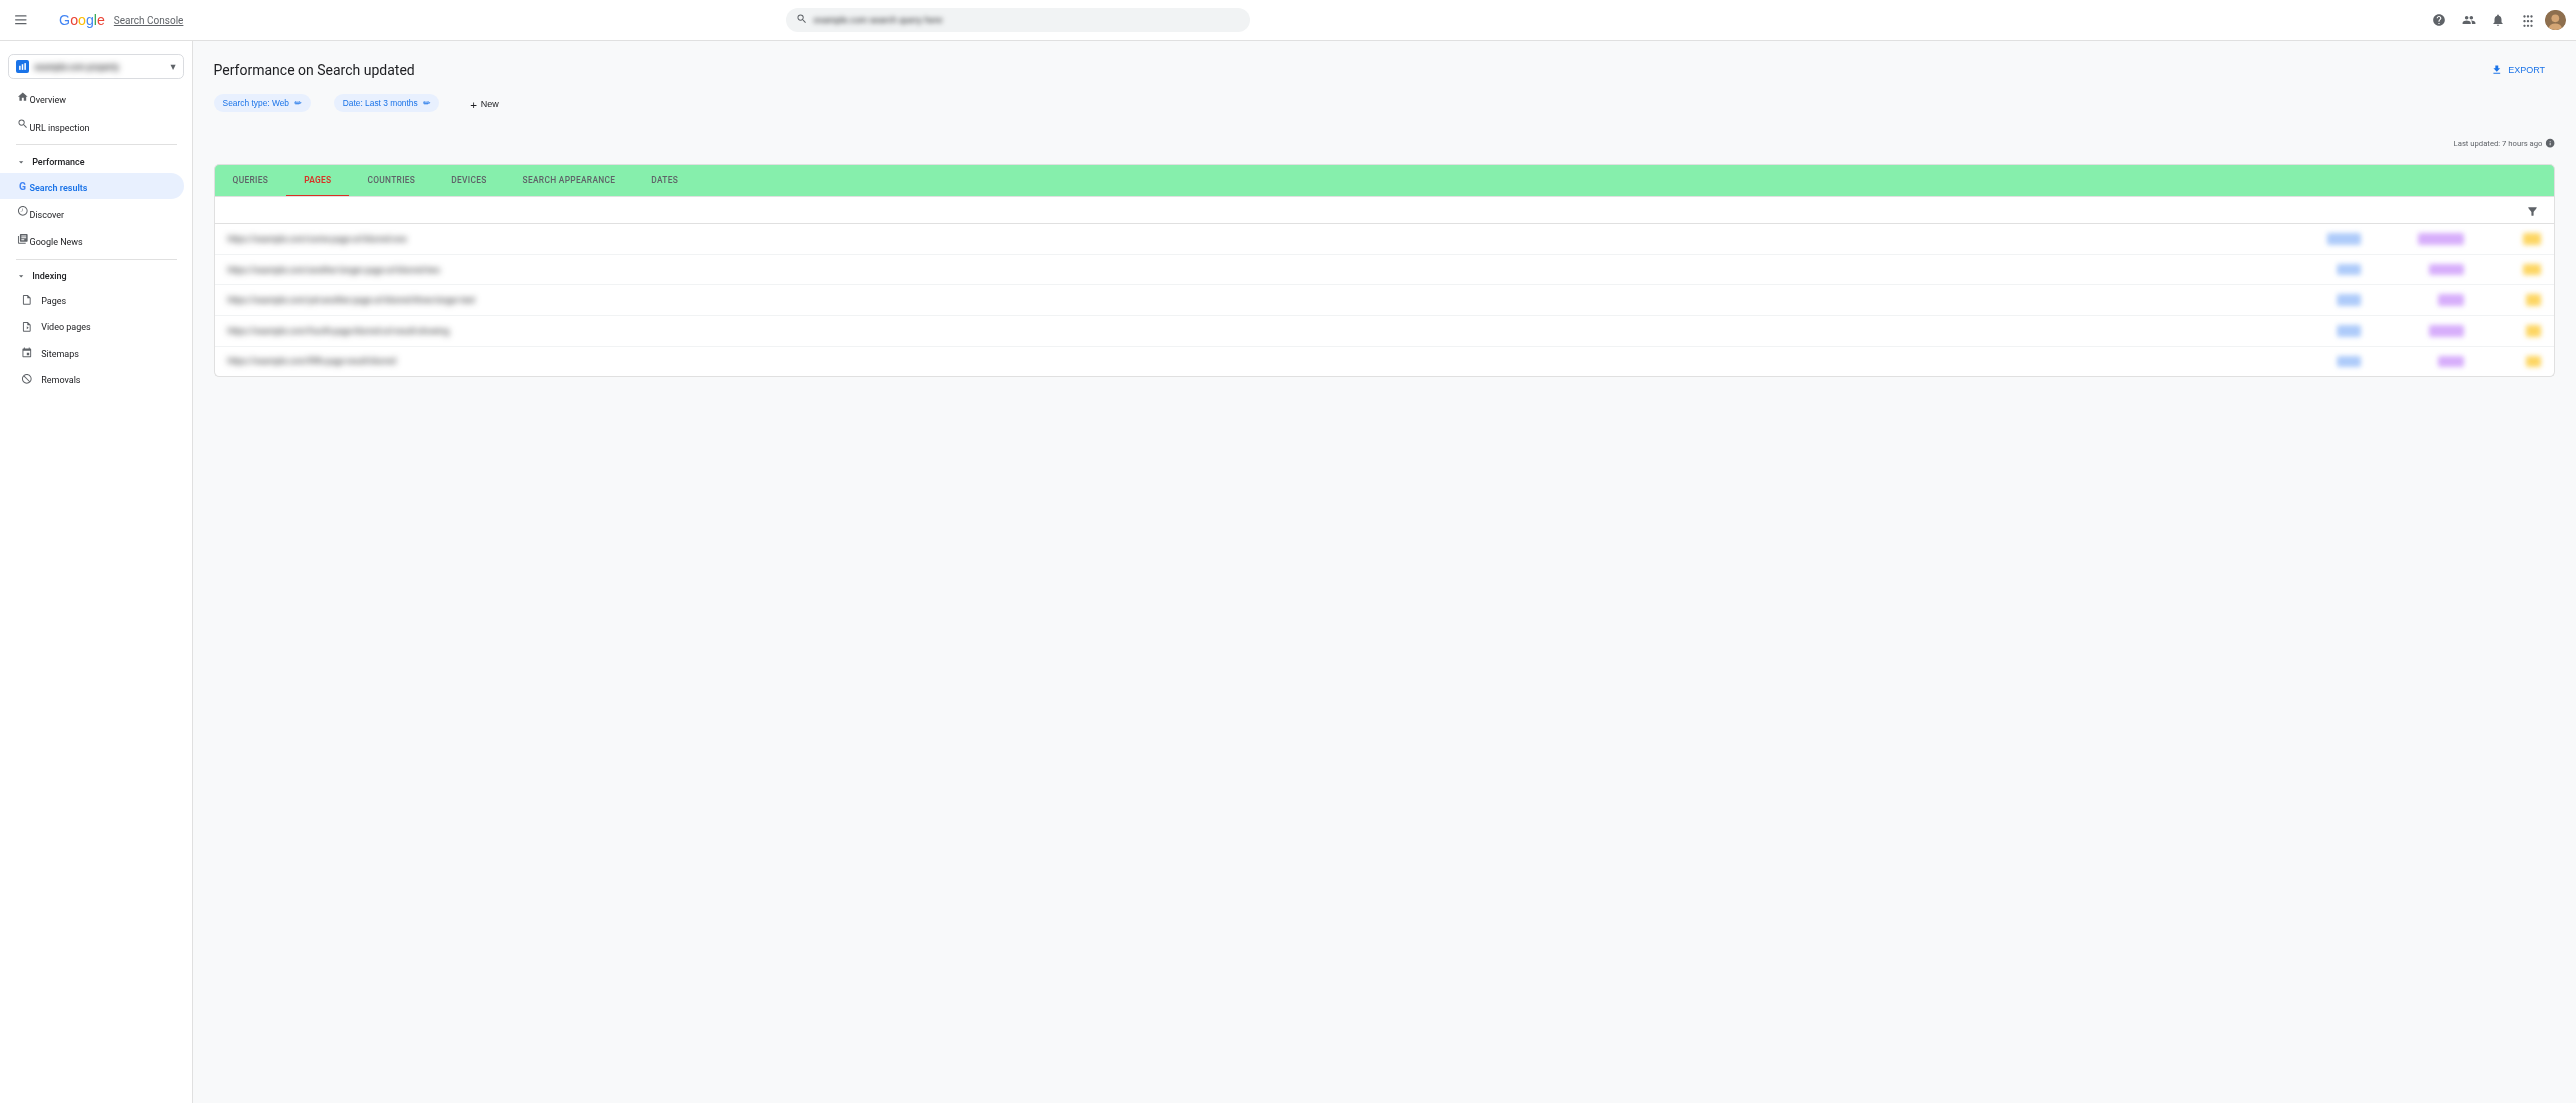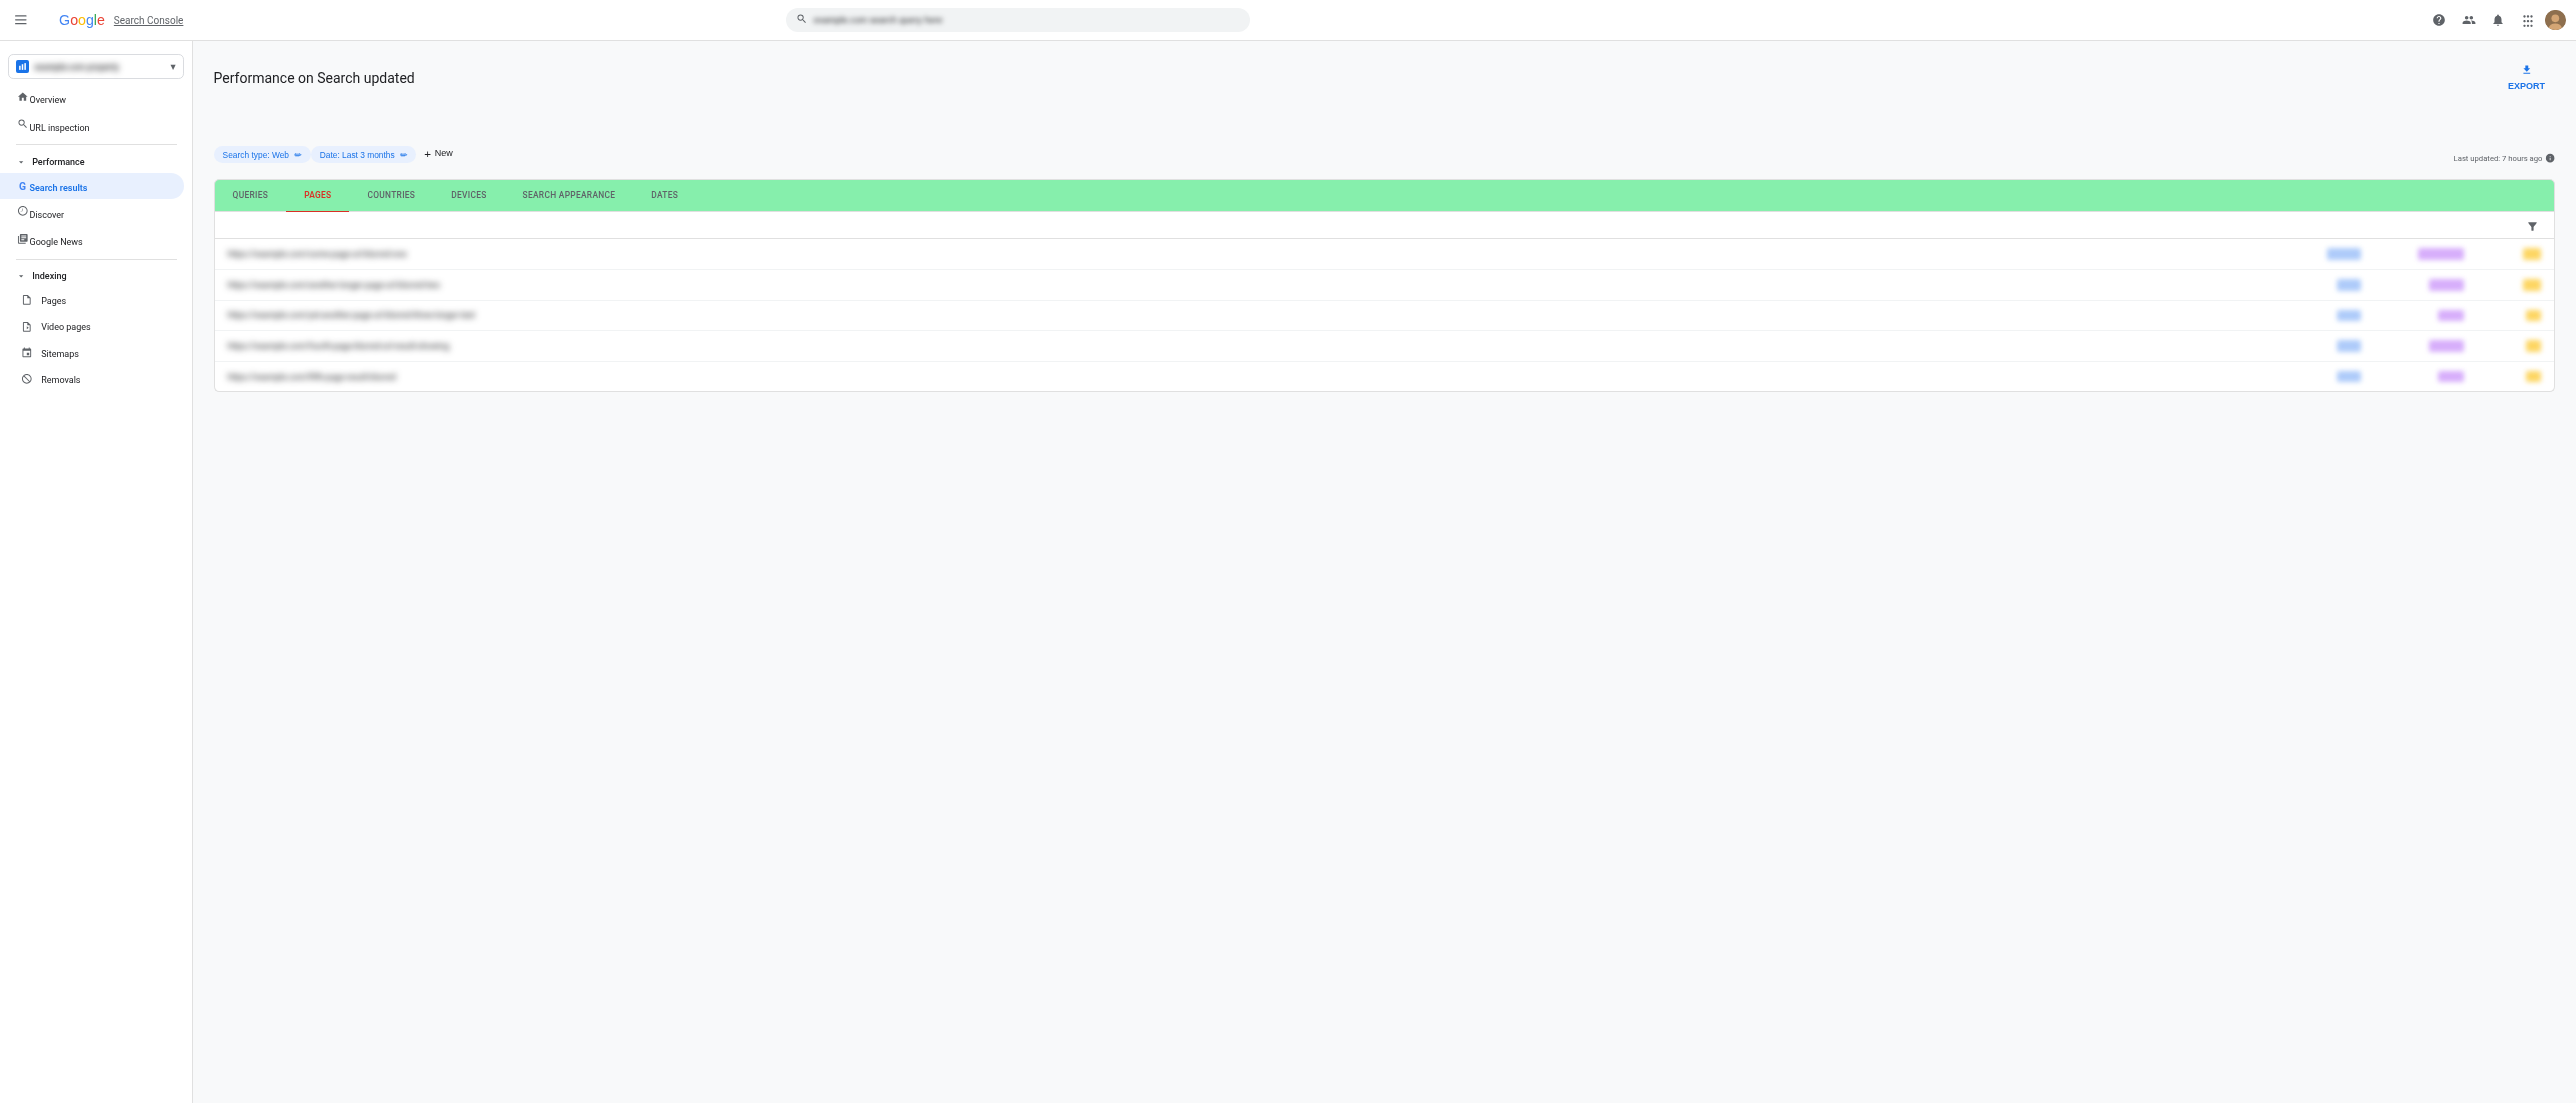--- a/index.html
+++ b/index.html
@@ -36,24 +36,24 @@
     .nav-item.active { background: #e8f0fe; color: #1a73e8; font-weight: 600; }
     .nav-item .nav-icon { font-size: 11.6px; color: #5f6368; width: 14px; text-align: center; }
     .nav-item.active .nav-icon { color: #1a73e8; }
     .nav-section-header { display: flex; align-items: center; gap: 6.4px; padding: 6.4px 15.5px; cursor: pointer; font-size: 9px; color: #202124; font-weight: 500; margin-top: 2.6px; }
     .nav-divider { height: 0.6px; background: #e0e0e0; margin: 5.2px 15.5px; }
     .nav-sub-item { display: flex; align-items: center; gap: 9px; padding: 6.4px 15.5px 6.4px 20.6px; cursor: pointer; border-radius: 0 15.5px 15.5px 0; margin-right: 7.7px; font-size: 9px; color: #202124; }
 
     
     .page-header { display: flex; align-items: center; justify-content: space-between; margin-bottom: 13px; }
     .page-title { font-size: 14px; font-weight: 400; color: #202124; }
-    .export-btn { display: flex; align-items: center; gap: 5.2px; background: none; border: none; cursor: pointer; color: #1a73e8; font-size: 9px; font-weight: 700; padding: 5.2px 10.3px; border-radius: 2.6px; flex-direction: column; }
-
-    
-    .filter-row { display: flex; align-items: flex-end; gap: 0; margin-bottom: 15.5px; flex-wrap: wrap; }
+    .export-btn { display: flex; align-items: center; gap: 5.2px; background: none; border: none; cursor: pointer; color: #1a73e8; font-size: 9px; font-weight: 400; padding: 5.2px 10.3px; border-radius: 2.6px; }
+
+    
+    .filter-row { display: flex; align-items: flex-start; gap: 23px; margin-bottom: 15.5px; flex-wrap: wrap; }
     .filter-chip { display: flex; align-items: center; gap: 5.2px; background: #e8f0fe; border: none; border-radius: 10.3px; padding: 3.9px 9px; font-size: 8.4px; color: #1a73e8; cursor: pointer; font-weight: 500; }
     .filter-chip .edit-icon { font-size: 9px; color: #1a73e8; }
     .add-filter-btn { display: flex; align-items: center; gap: 3.9px; background: none; border: none; cursor: pointer; color: #202124; font-size: 9px; padding: 3.9px 7.7px; border-radius: 10.3px; }
     .last-updated { margin-left: auto; font-size: 7.7px; color: #5f6368; display: flex; align-items: center; gap: 2.6px; margin-top: 44px; }
 
     
     .tabs-container { background: #86efac; border-radius: 5.2px 5.2px 0 0; border: 0.6px solid #e0e0e0; border-bottom: none; }
     .tabs-row { display: flex; border-bottom: 0.6px solid #e0e0e0; }
     .tab { padding: 10.3px 18px; font-size: 8.4px; font-weight: 500; color: #5f6368; cursor: pointer; letter-spacing: 0.3px; border-bottom: 1.9px solid transparent; margin-bottom: -0.6px; text-transform: uppercase; }
     .tab.active { color: #d93025; border-bottom: 1.9px solid #d93025; font-weight: 600; }

